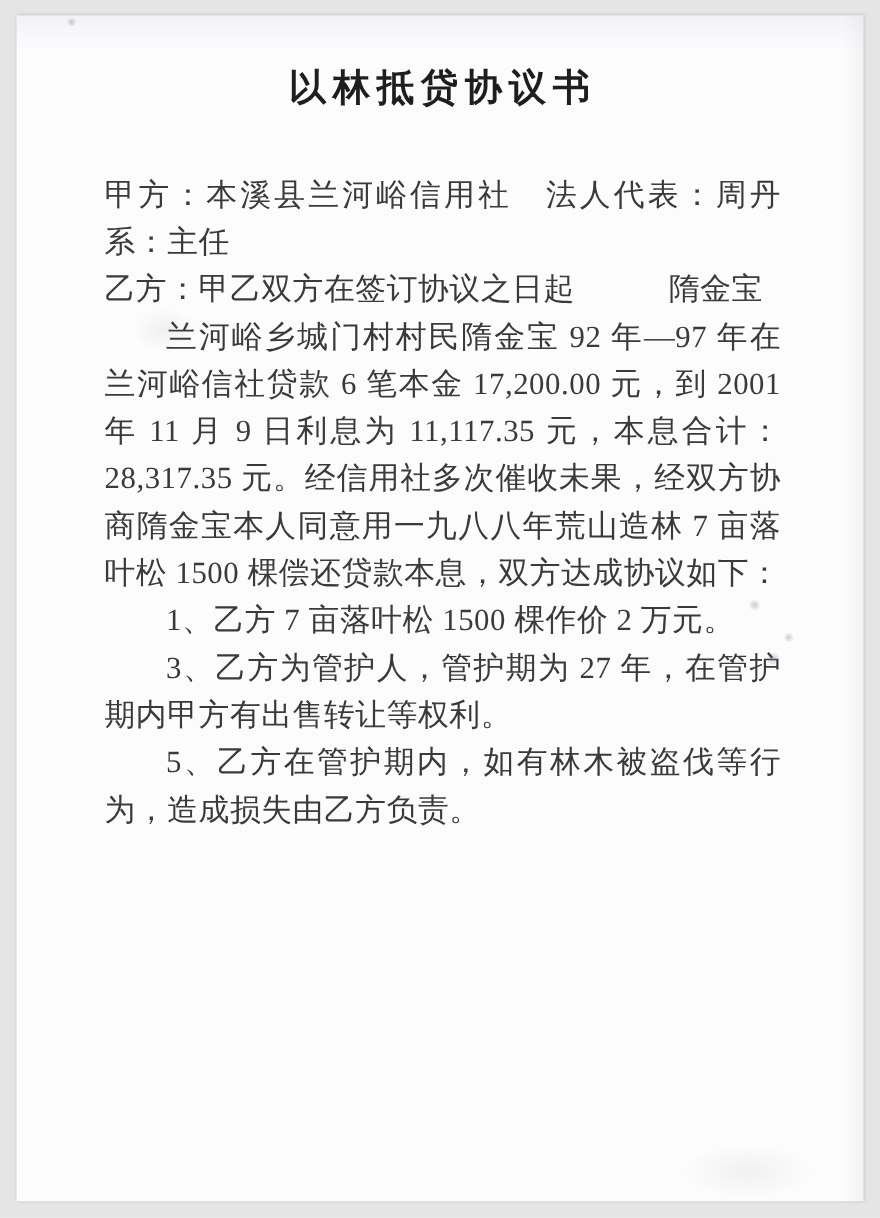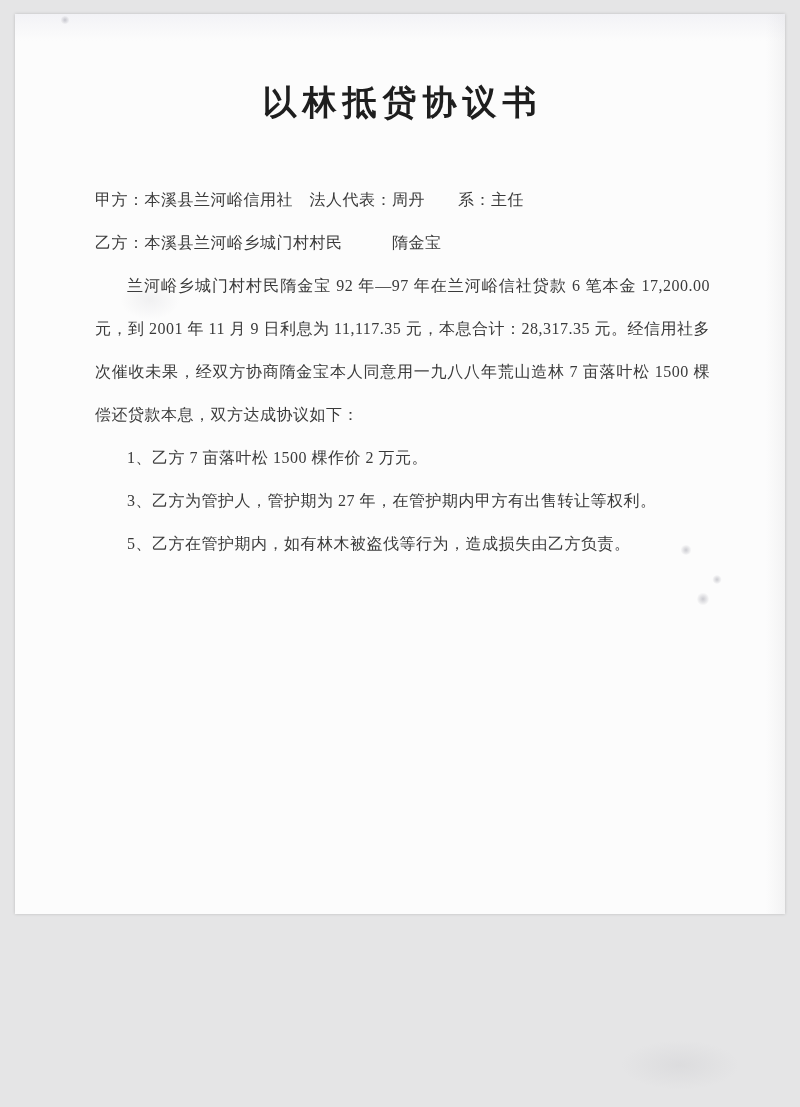--- a/index.html
+++ b/index.html
@@ -19,40 +19,40 @@
     background: var(--backdrop);
     font-family: "Liberation Serif", "DejaVu Serif", serif;
     position: relative;
     overflow: hidden;
   }
   .page {
     position: absolute;
     left: 15px;
     top: 14px;
     width: 770px;
-    height: 900px;
+    height: 1078px;
     background:
       linear-gradient(180deg, rgba(215,215,228,0.25) 0%, rgba(255,255,255,0) 3%),
       linear-gradient(270deg, rgba(200,200,205,0.18) 0%, rgba(255,255,255,0) 2.5%),
       var(--paper);
     box-shadow: 0 0 3px rgba(0,0,0,0.18);
-    padding: 68px 75px 0 80px;
+    padding: 46px 75px 0 80px;
   }
   .title {
     margin: 0 0 54px 0;
     font-size: 34px;
     line-height: 42px;
     font-weight: 700;
     letter-spacing: 6px;
     text-align: center;
     color: var(--title_ink);
   }
   .line, .para {
     margin: 0;
-    font-size: 16px;
+    font-size: 28px;
     line-height: 43px;
     color: var(--ink);
     text-align: justify;
     letter-spacing: 0.5px;
   }
   .indent { text-indent: 2em; }
   .speck {
     position: absolute;
     border-radius: 50%;
     background: radial-gradient(circle, rgba(110,110,125,0.35) 0%, rgba(110,110,125,0) 70%);
@@ -71,21 +71,21 @@
   .smudge.m2 { left: 620px; top: 1040px; width: 120px; height: 50px; }
 </style>
 </head>
 <body>
 
 <div class="page">
   <h1 class="title">以林抵贷协议书</h1>
 
   <p class="line">甲方：本溪县兰河峪信用社　法人代表：周丹　　系：主任</p>
 
-  <p class="line">乙方：本溪县兰河峪乡城门村村民　　　隋金宝</p>
+  <p class="line">乙方：甲乙双方在签订协议之日起　　　隋金宝</p>
 
   <p class="para indent">兰河峪乡城门村村民隋金宝 92 年—97 年在兰河峪信社贷款 6 笔本金 17,200.00 元，到 2001 年 11 月 9 日利息为 11,117.35 元，本息合计：28,317.35 元。经信用社多次催收未果，经双方协商隋金宝本人同意用一九八八年荒山造林 7 亩落叶松 1500 棵偿还贷款本息，双方达成协议如下：</p>
 
   <p class="para indent">1、乙方 7 亩落叶松 1500 棵作价 2 万元。</p>
 
 
   <p class="para indent">3、乙方为管护人，管护期为 27 年，在管护期内甲方有出售转让等权利。</p>
 
   <p class="para indent">5、乙方在管护期内，如有林木被盗伐等行为，造成损失由乙方负责。</p>
 

